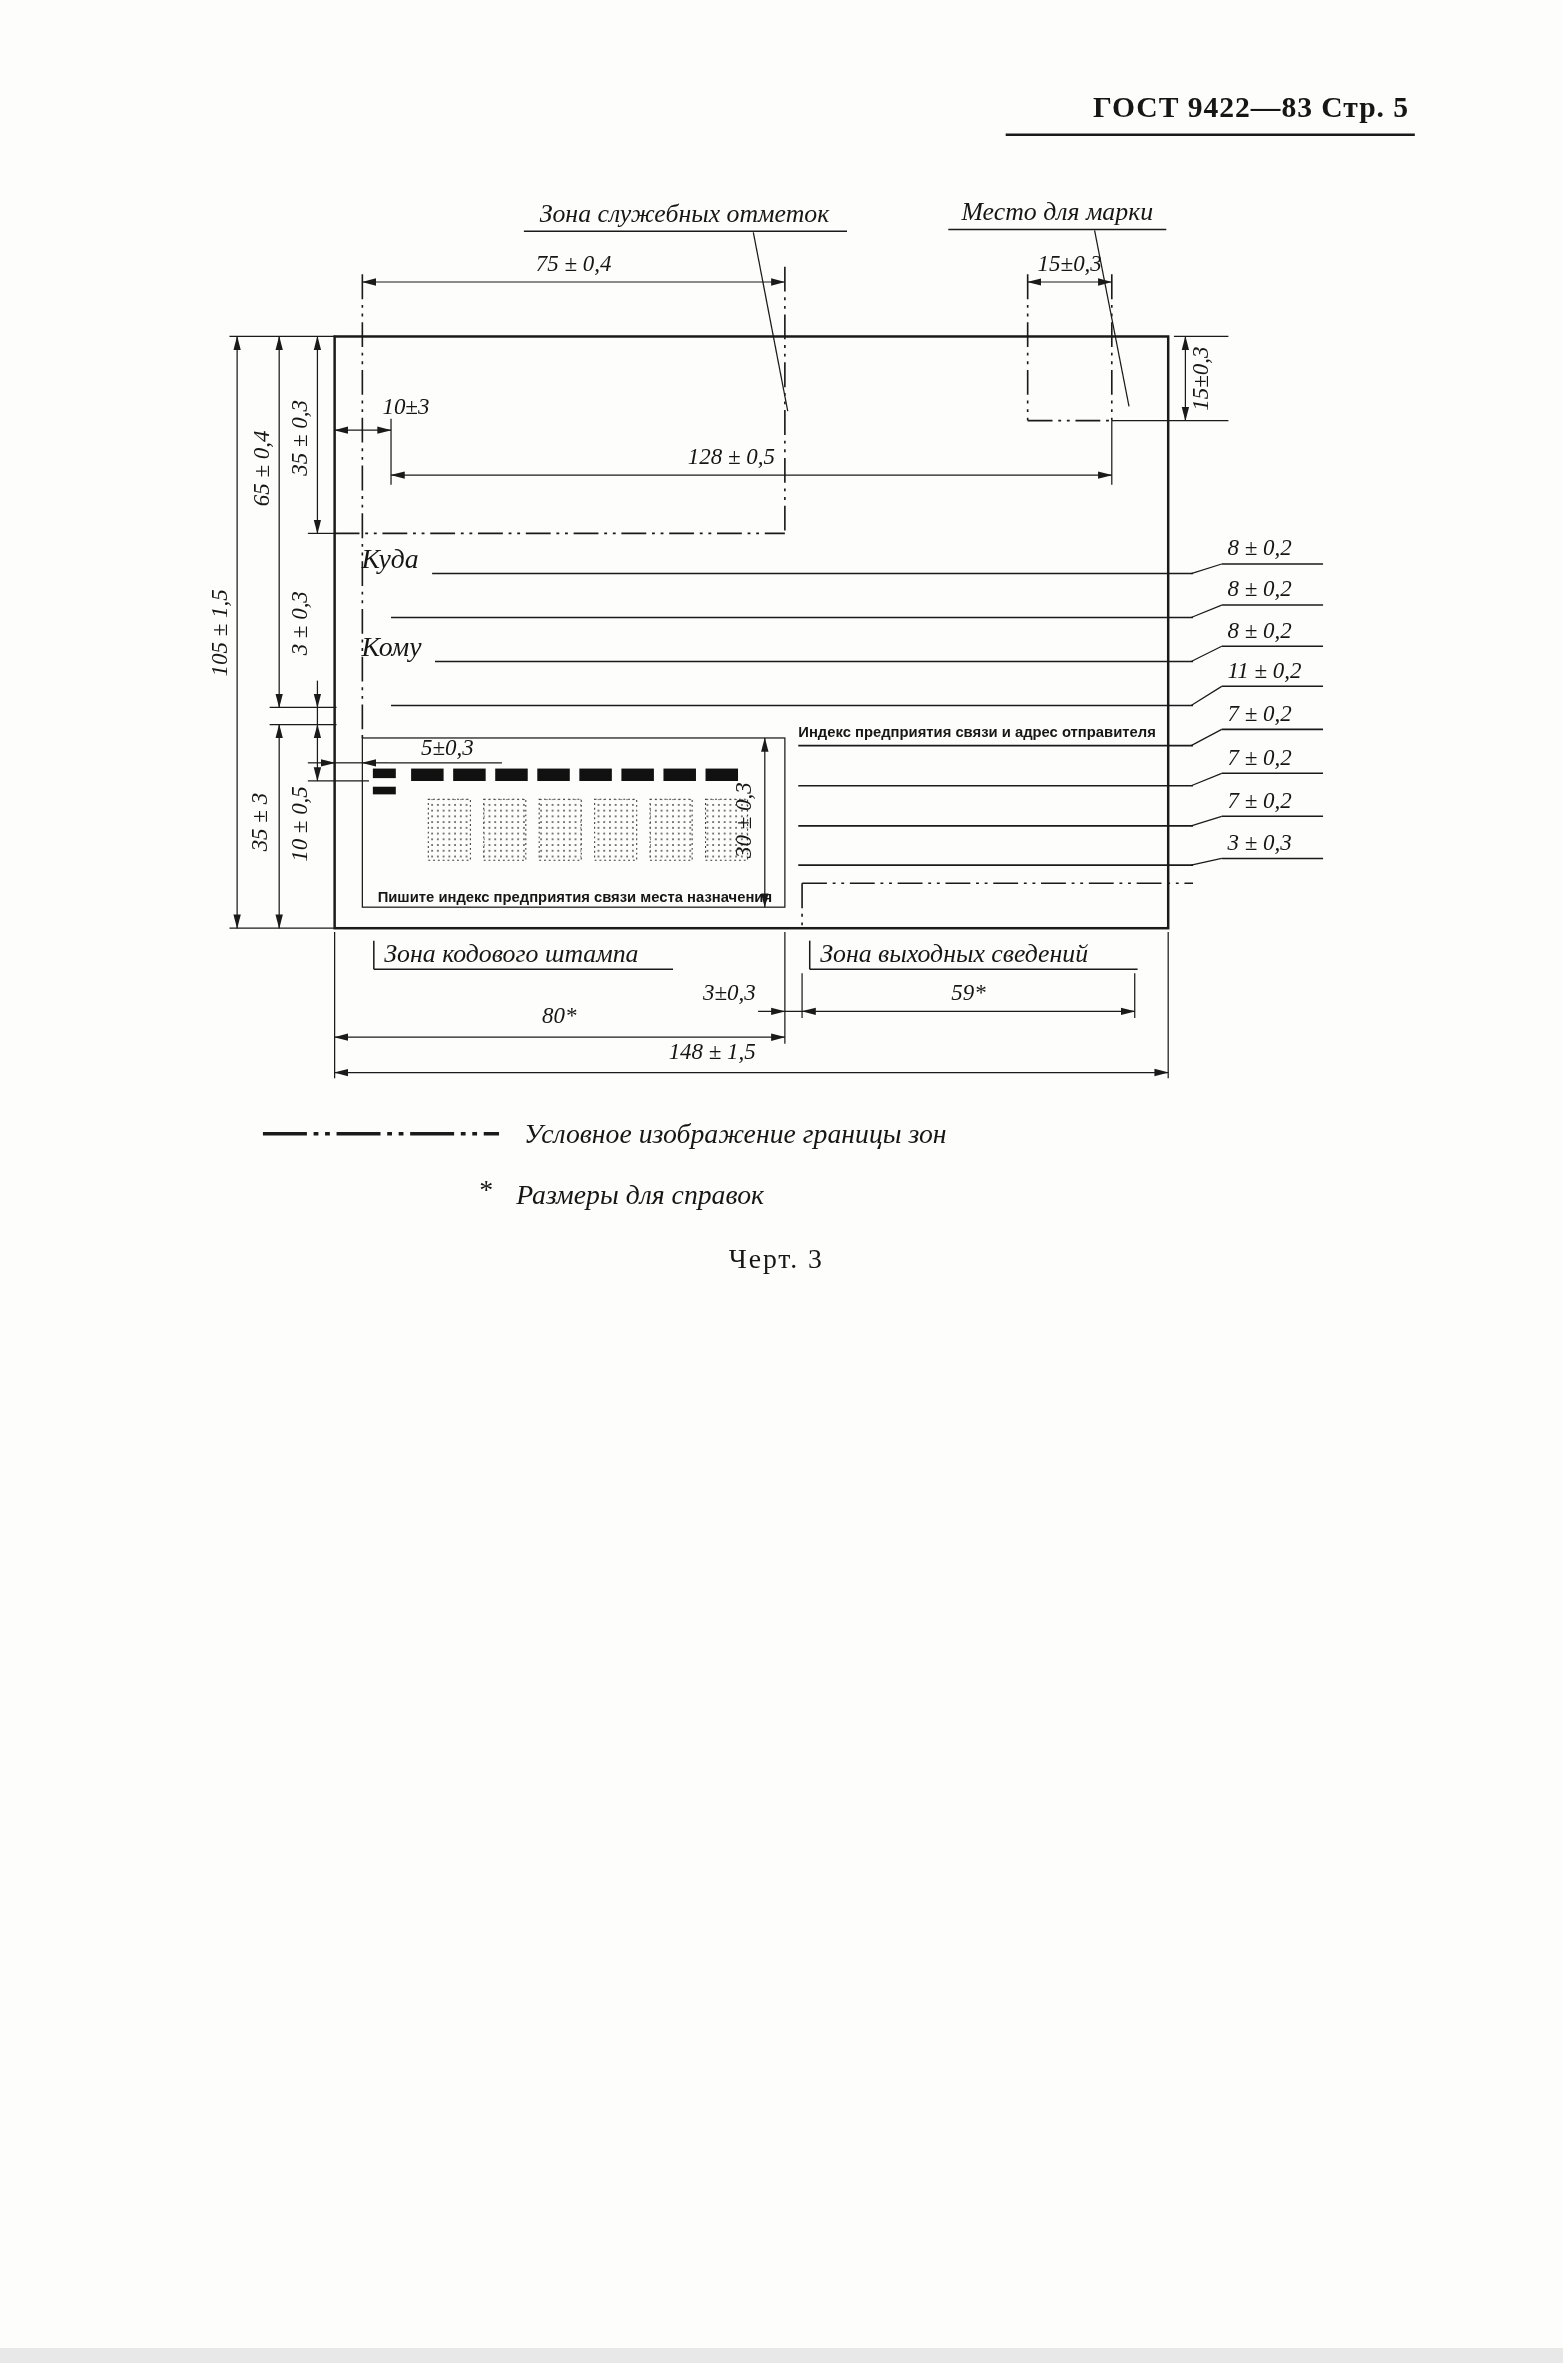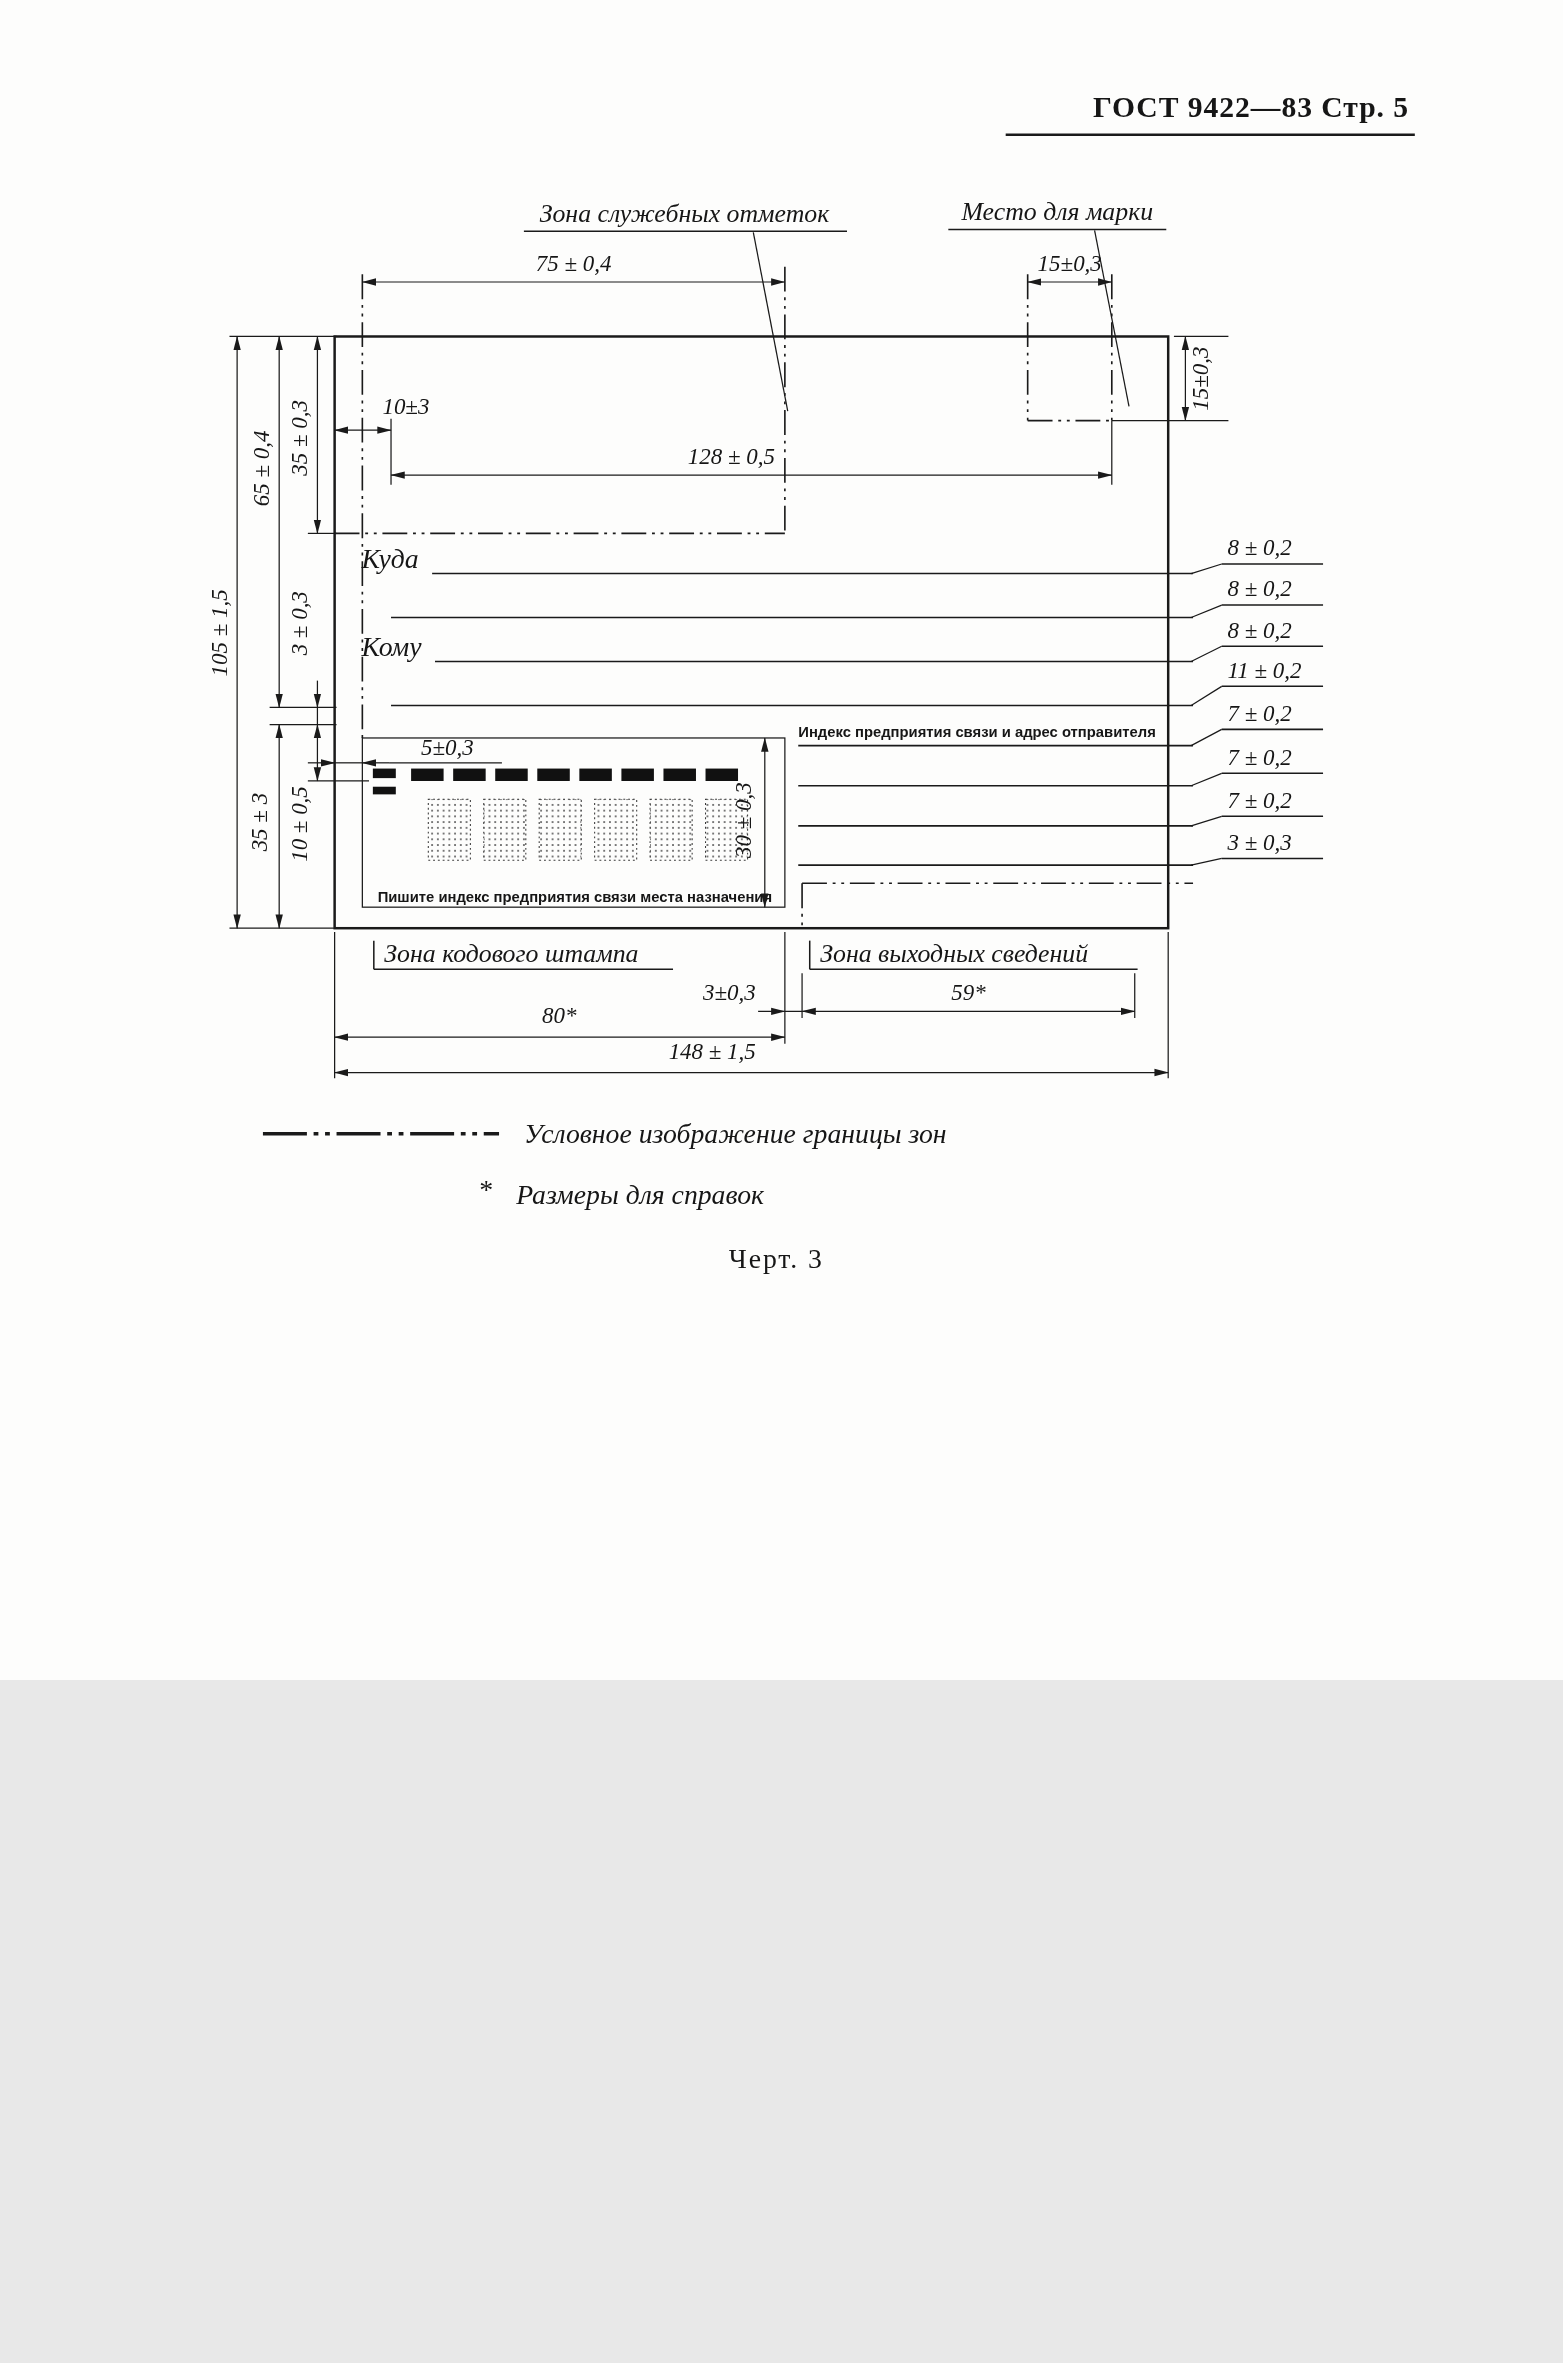--- a/index.html
+++ b/index.html
@@ -1,16 +1,16 @@
 <!DOCTYPE html>
 <html><head>
 <meta charset="utf-8">
 <style>
   html,body{margin:0;padding:0;background:#e8e8e8;}
-  .page{position:relative;width:1564px;height:1680px;background:#fdfdfc;margin:0 auto;overflow:hidden;}
+  .page{position:relative;width:1564px;height:2348px;background:#fdfdfc;margin:0 auto;overflow:hidden;}
   svg{position:absolute;left:0;top:0;}
   text{fill:#161616;}
   .hdr{font:bold 31px "Liberation Serif", serif;letter-spacing:1px;}
   .lbl{font:italic 27px "Liberation Serif", serif;}
   .big{font:italic 29px "Liberation Serif", serif;}
   .dimt{font:italic 24px "Liberation Serif", serif;}
   .addr{font:italic 29px "Liberation Serif", serif;}
   .small{font:bold 15.5px "Liberation Sans", sans-serif;}
   .cap{font:29px "Liberation Serif", serif;letter-spacing:2px;}
   .mid{text-anchor:middle;}

